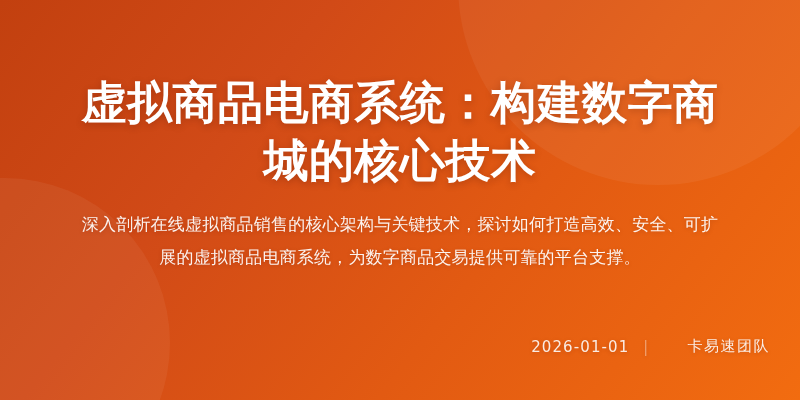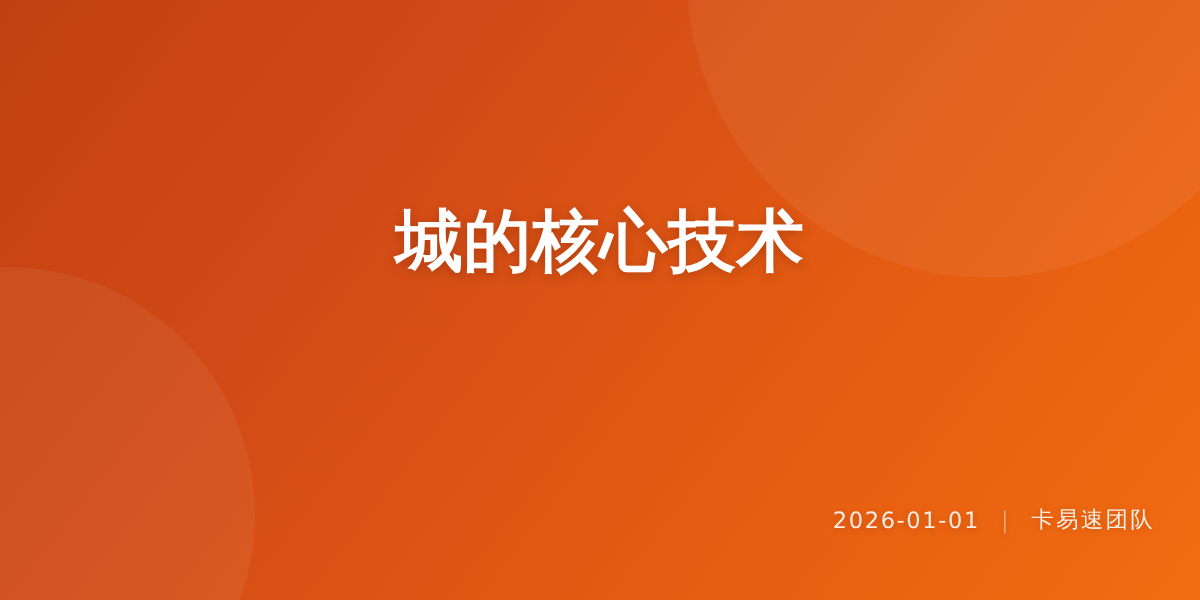--- a/index.html
+++ b/index.html
@@ -88,37 +88,39 @@
     letter-spacing: 1.1px;
     text-shadow: 0 1px 4px rgba(90, 22, 0, 0.22);
   }
   #footer .sep {
     margin: 0 14px;
     color: rgba(255, 255, 255, 0.62);
     font-weight: 300;
   }
   #footer .team {
     letter-spacing: 1.5px;
+    margin-left: 24px;
   }
 </style>
 </head>
 <body>
 
 <div id="banner">
 
   <div class="deco" id="circle-top-right"></div>
   <div class="deco" id="circle-bottom-left"></div>
 
   <div id="content">
 
     <h1 id="title">
-      <br>
+      <span>虚拟商品电商系统：构建数字商</span><br>
       <span>城的核心技术</span>
     </h1>
 
+    <p id="subtitle">深入剖析在线虚拟商品销售的核心架构与关键技术，探讨如何打造高效、安全、可扩展的虚拟商品电商系统，为数字商品交易提供可靠的平台支撑。</p>
 
   </div>
 
   <div id="footer">
     <span class="date">2026-01-01</span>
     <span class="sep">|</span>
     <span class="team">卡易速团队</span>
   </div>
 
 </div>

